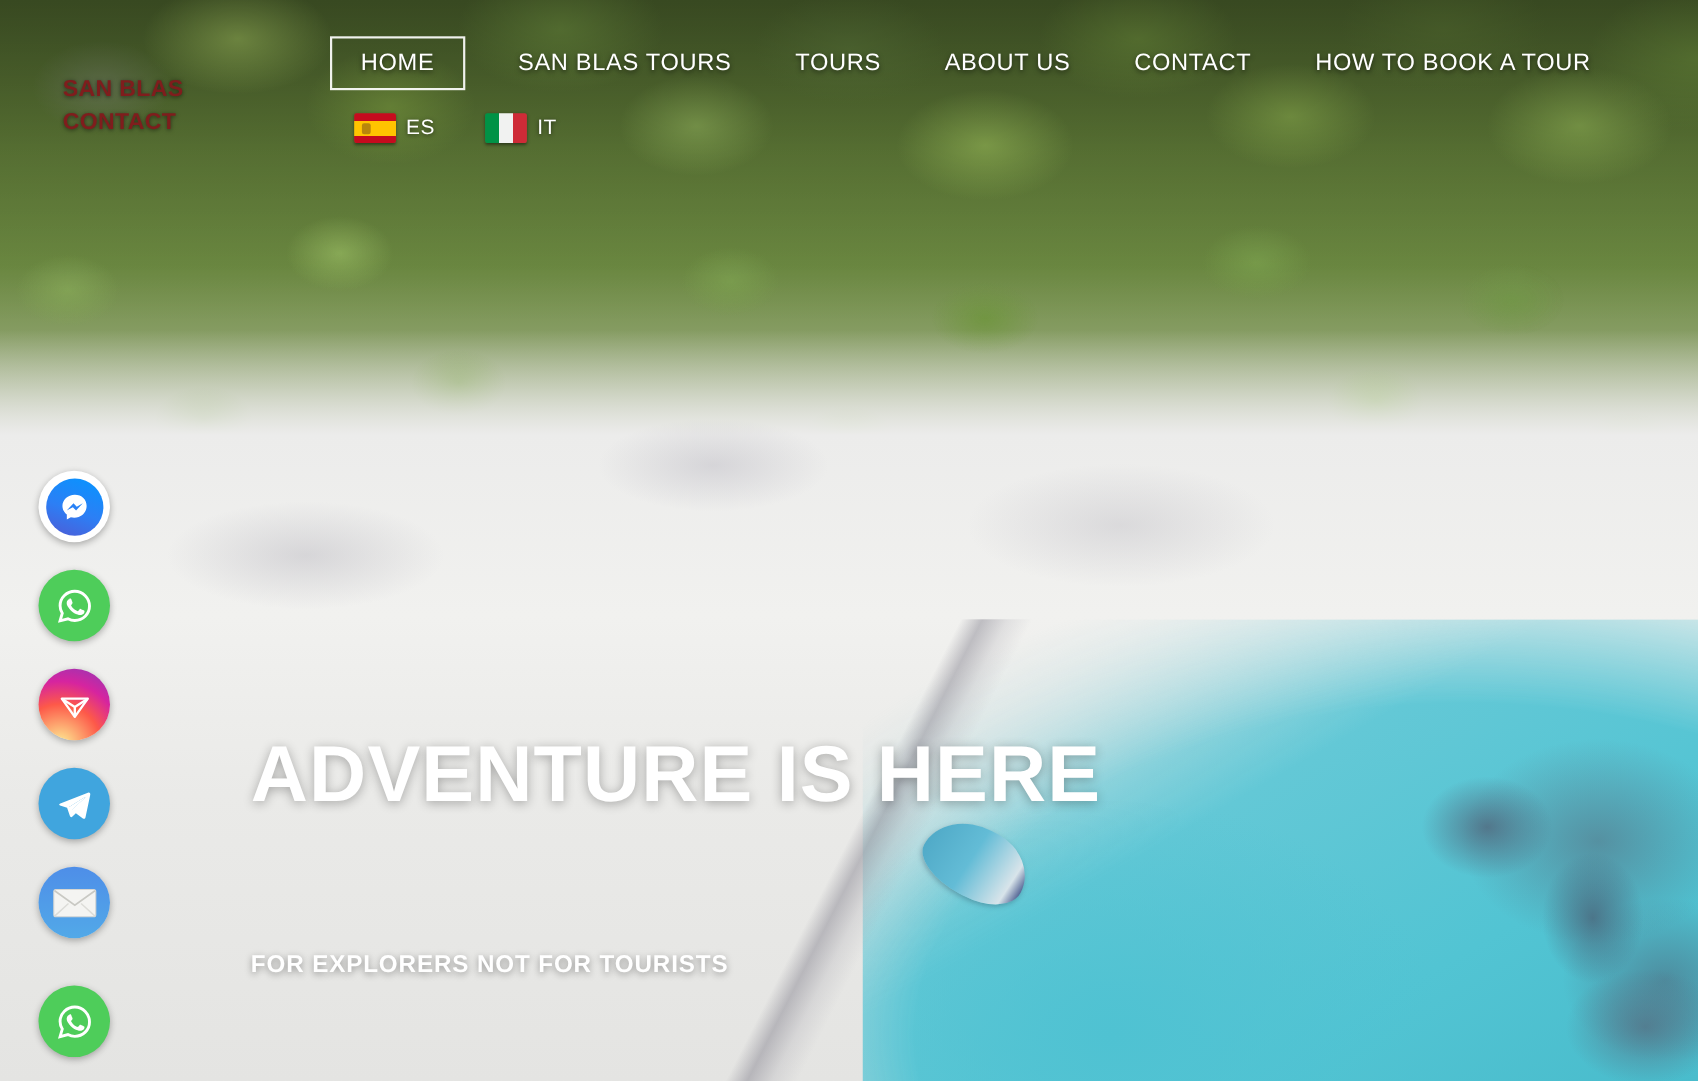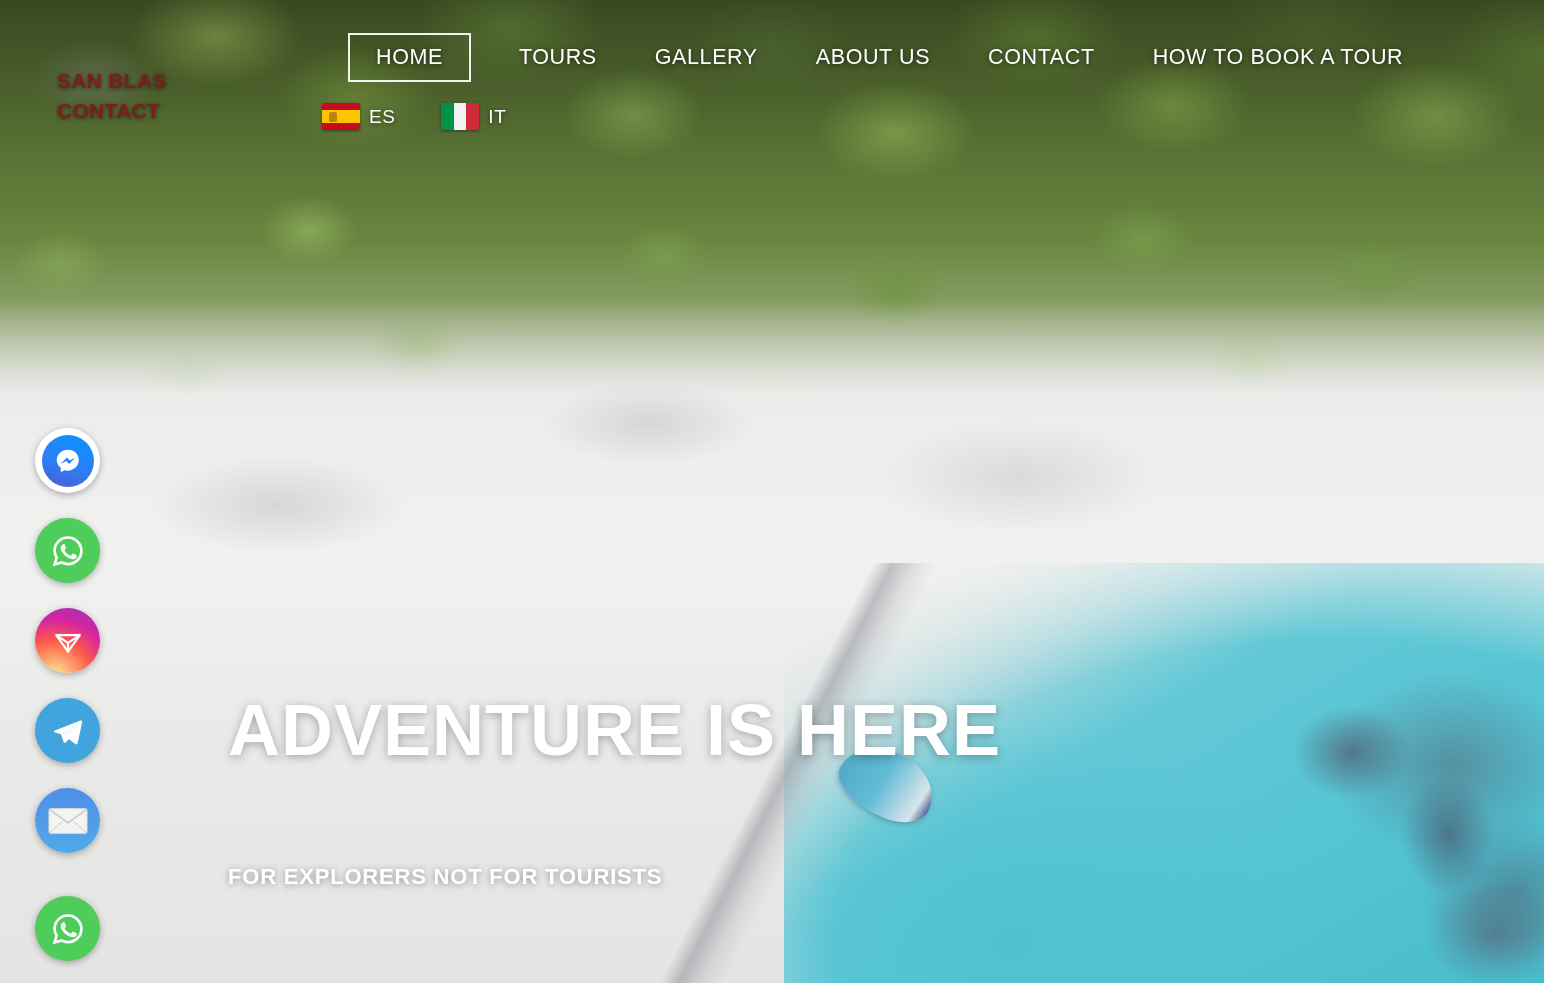--- a/index.html
+++ b/index.html
@@ -132,21 +132,20 @@
   .nav-item {
     color:#fff;
     font-size:21.5px;
     letter-spacing:.6px;
     padding:12px 16px;
     text-shadow:0 1px 5px rgba(0,0,0,.6);
     white-space:nowrap;
     cursor:pointer;
     background:none; border:none;
     font-family:"Liberation Sans", sans-serif;
-    margin-left:48px;
   }
   .nav-item.is-active {
     border:2px solid rgba(255,255,255,.92);
     padding:10px 26px;
   }
   .nav-item:nth-child(2) { margin-left:32px; }
   .nav-item:nth-child(n+3) { margin-left:26px;text-align:center; }
 
   .lang-bar {
     position:absolute; left:322px; top:103px;
@@ -207,21 +206,21 @@
   .s-instagram {
     background:
       radial-gradient(circle at 30% 107%, #fdf497 0%, #fd5949 45%, #d6249f 70%, #8a3ab9 100%);
   }
   .s-telegram { background:#40a5de; }
   .s-email { background:linear-gradient(180deg,#4e8ee8 0%,#52a9e8 100%); }
   .s-whatsapp2 { background:#4ecd5a; margin-top:18px; }
 
   
   .hero-title {
-    position:absolute; left:228px; top:693px;
+    position:absolute; left:228px; top:667px;
     color:#fff;
     font-size:72px; font-weight:bold;
     letter-spacing:1px; line-height:1.05;
     text-shadow:0 2px 10px rgba(0,0,0,.30);
     white-space:nowrap;
     z-index:20;
   }
   .hero-subtitle {
     position:absolute; left:228px; top:864px;
     color:#fff;
@@ -248,22 +247,22 @@
     <div class="bg-vignette"></div>
   </div>
 
   <div class="site-logo">
     <span>SAN BLAS</span>
     <span>CONTACT</span>
   </div>
 
   <nav class="main-nav">
     <button class="nav-item is-active">HOME</button>
+    <button class="nav-item">SAN BLAS TOURS</button>
     <button class="nav-item">TOURS</button>
-    <button class="nav-item">GALLERY</button>
     <button class="nav-item">ABOUT US</button>
     <button class="nav-item">CONTACT</button>
     <button class="nav-item">HOW TO BOOK A TOUR</button>
   </nav>
 
   <div class="lang-bar">
     <div class="lang-item">
       <span class="flag flag-es"></span>
       <span class="lang-label">ES</span>
     </div>

